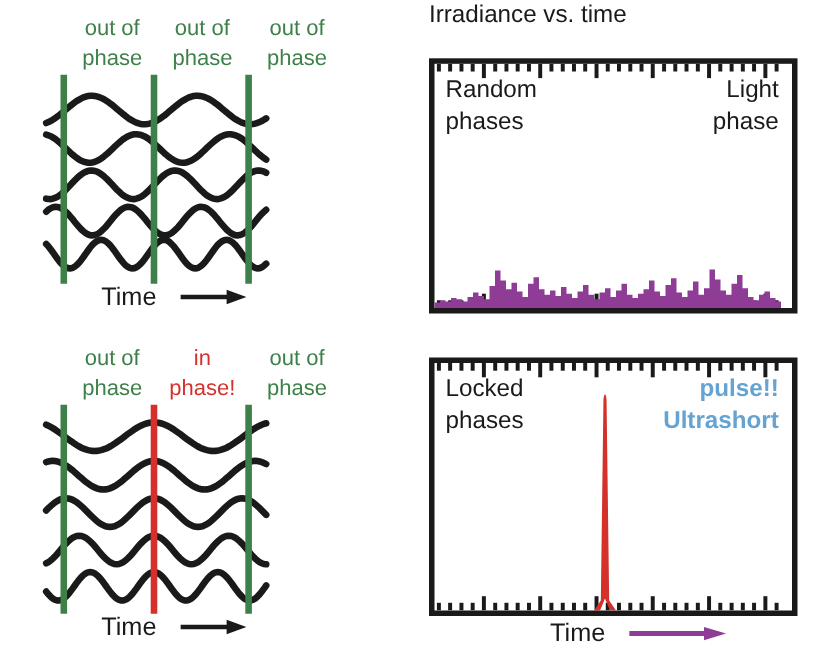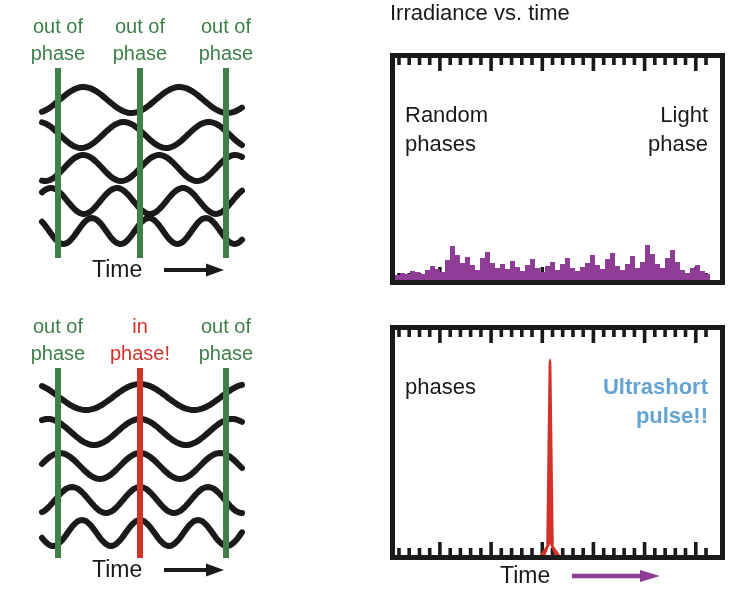--- a/index.html
+++ b/index.html
@@ -11,34 +11,34 @@
     font-family:"Liberation Sans","DejaVu Sans",sans-serif;color:var(--ink);
   }
   .panel{position:absolute;}
   #panel-lt{left:0;top:0;width:330px;height:300px;}
   #panel-lb{left:0;top:300px;width:330px;height:300px;}
   #panel-rt{left:372px;top:0;width:373px;height:300px;}
   #panel-rb{left:372px;top:300px;width:373px;height:300px;}
   .wave-svg{position:absolute;left:0;top:0;}
   .phase-label{
     position:absolute;top:13px;transform:translateX(-50%);text-align:center;
-    font-size:20px;line-height:27px;color:var(--green);white-space:nowrap;
+    font-size:20px;line-height:27px;color:var(--green);white-space:nowrap;margin-left:44px;
   }
   .pl0{left:58px;}.pl1{left:140px;}.pl2{left:226px;}
   .phase-label.red{color:var(--red);font-weight:normal;}
   .time-row{
     position:absolute;left:92px;top:256px;display:flex;align-items:center;gap:22px;
     font-size:23px;color:var(--ink);
   }
   .box-title{position:absolute;left:18px;width:325px;top:0;font-size:22px;}
   .plot-box{position:absolute;left:18px;width:325px;border:5px solid var(--ink);background:#fff;box-sizing:content-box;}
   #box-rt{top:53px;height:222px;}
   #box-rb{top:25px;height:225px;}
   .plot-svg{position:absolute;left:0;top:0;}
-  .corner{position:absolute;top:8px;font-size:22px;line-height:29px;white-space:nowrap;margin-top:34px;}
+  .corner{position:absolute;top:8px;font-size:22px;line-height:29px;white-space:nowrap;}
   .corner.left{left:10px;}
   .corner.right{right:12px;text-align:right;}
   .corner.blue{color:var(--blue);font-weight:bold;}
   #panel-rb .time-row{left:128px;top:262px;}
 </style>
 </head>
 <body>
 
 <div class="stage">
 
@@ -246,25 +246,26 @@
           <rect x="278.5" y="218" width="3.6" height="7" style="fill:var(--ink)"></rect>
           <rect x="288.7" y="0" width="3.6" height="7" style="fill:var(--ink)"></rect>
           <rect x="288.7" y="218" width="3.6" height="7" style="fill:var(--ink)"></rect>
           <rect x="299.0" y="0" width="3.6" height="13" style="fill:var(--ink)"></rect>
           <rect x="299.0" y="212" width="3.6" height="13" style="fill:var(--ink)"></rect>
           <rect x="309.2" y="0" width="3.6" height="7" style="fill:var(--ink)"></rect>
           <rect x="309.2" y="218" width="3.6" height="7" style="fill:var(--ink)"></rect>
           <path d="M145 225 L151.2 216 L153.6 33 Q155 24 156.4 33 L158.8 216 L165 225 L159.5 225 L155 214 L150.5 225 Z" style="fill:var(--red)"></path>
         </svg>
       <div class="corner left">
+        <div>Locked</div>
         <div>phases</div>
       </div>
       <div class="corner right blue">
+        <div>pulse!!</div>
         <div>Ultrashort</div>
-        <div>pulse!!</div>
       </div>
     </div>
     <div class="time-row">
       <span>Time</span>
       <svg width="88" height="16" viewBox="0 0 88 16">
         <line x1="0" y1="8" x2="71" y2="8" stroke-width="4.5" style="stroke:var(--purple)"></line>
         <polygon points="68,2 88,8 68,14" style="fill:var(--purple)"></polygon>
       </svg>
     </div>
   </section>

